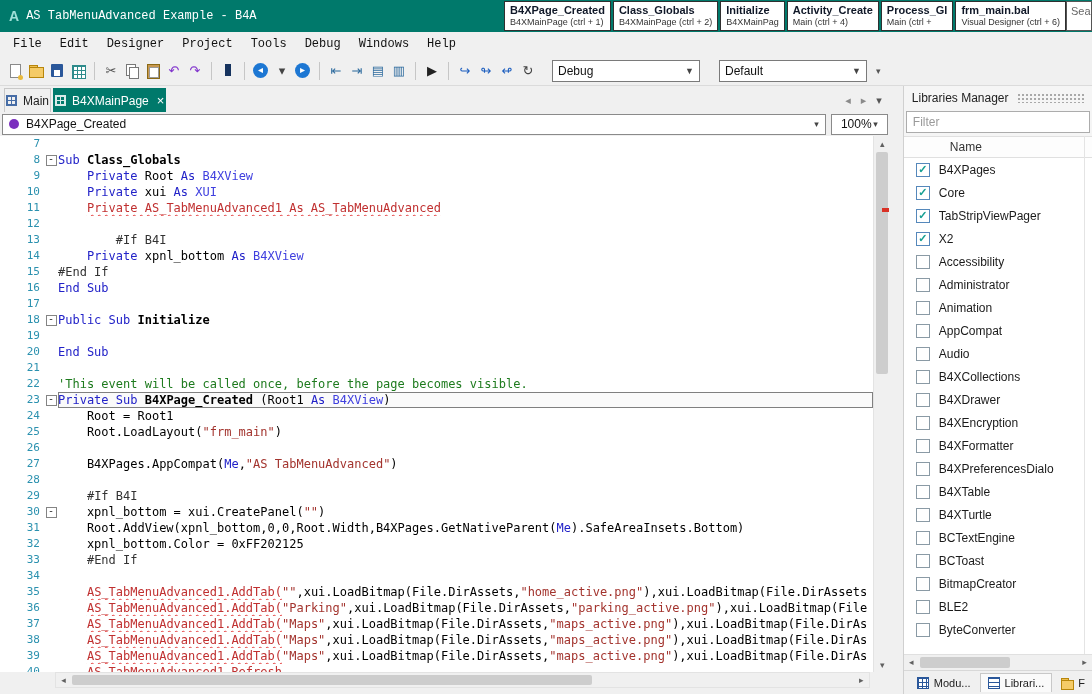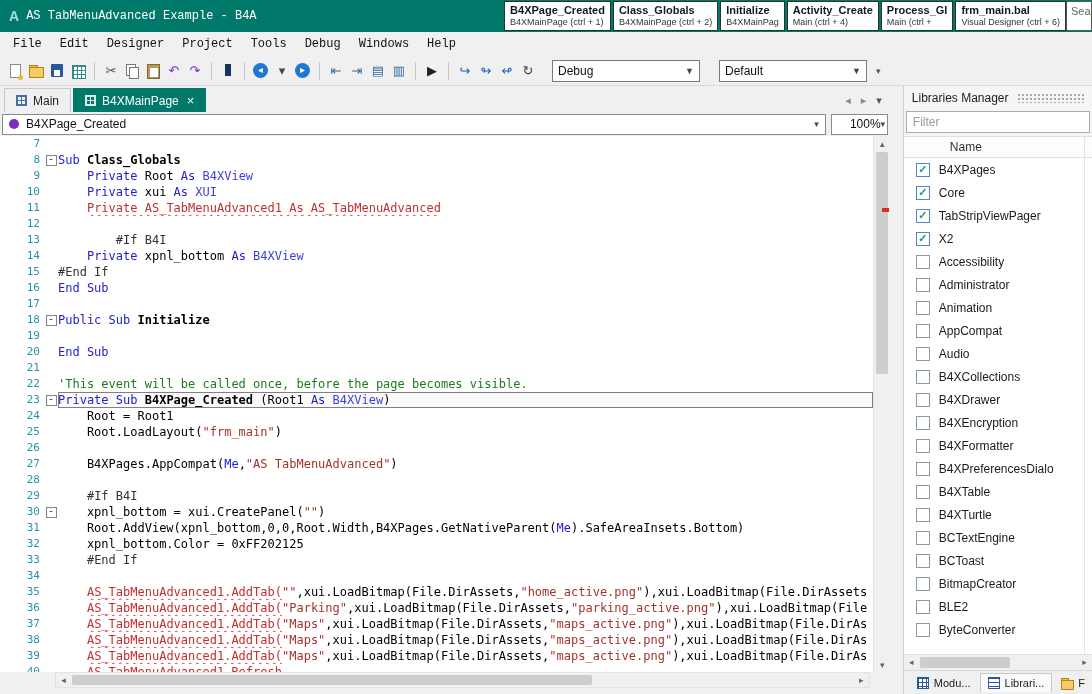--- a/index.html
+++ b/index.html
@@ -52,35 +52,35 @@
   .tb-endcaret { color:#555; font-size:9px; margin-left:6px; }
 
   
   .content { display:flex; height:608px; }
   .left { width:893px; display:flex; flex-direction:column; background:#F0F0F0; padding-bottom:6px; }
   .splitter { width:13px; background:#F0F0F0; }
   .right { flex:1; display:flex; flex-direction:column; background:#F5F5F5; border-left:1px solid #D0D0D0; position:relative; }
 
   
   .tabstrip { height:26px; display:flex; align-items:flex-end; background:#F0F0F0; position:relative; padding-left:2px; }
-  .etab { height:24px; display:flex; align-items:center; gap:6px; padding:0 11px; background:#F0F0F0; border:1px solid #C8C8C8; border-bottom:none; color:#222; margin-left:2px; white-space:nowrap; }
+  .etab { height:24px; display:flex; align-items:center; gap:6px; padding:0 1px; background:#F0F0F0; border:1px solid #C8C8C8; border-bottom:none; color:#222; margin-left:2px; white-space:nowrap; }
   .etab.active { background:#00796B; color:#fff; border-color:#00796B; }
   .tabicon { width:11px; height:11px; display:inline-block; border:1px solid currentColor; opacity:.85;
       background-image:linear-gradient(currentColor 1px, transparent 1px), linear-gradient(90deg, currentColor 1px, transparent 1px); background-size:4px 4px; }
   .etab:not(.active) .tabicon { color:#2A579A; }
   .tclose { font-size:13px; margin-left:2px; }
   .tab-nav { position:absolute; right:8px; bottom:5px; display:flex; gap:10px; color:#8a8a8a; font-size:11px; }
   .tab-nav .dk { color:#555; }
 
   
   .subnav { height:24px; display:flex; align-items:center; background:#F0F0F0; padding:1px 2px; gap:5px; }
   .subcombo { flex:1; height:21px; background:#fff; border:1px solid #8A8A8A; display:flex; align-items:center; padding:0 6px; gap:7px; }
   .b4x-icon { width:10px; height:10px; border-radius:50%; background:#7B2FBE; flex:none; }
   .subcombo .cv { flex:1; font-size:12px; color:#111; }
-  .zoomcombo { width:57px; height:21px; background:#fff; border:1px solid #8A8A8A; display:flex; align-items:center; padding:0 18px; }
+  .zoomcombo { width:57px; height:21px; background:#fff; border:1px solid #8A8A8A; display:flex; align-items:center; padding:0 9px; }
   .zoomcombo .cv { flex:1; }
   .car2 { color:#444; font-size:9px; }
 
   
   .editor-wrap { flex:1; display:flex; background:#fff; overflow:hidden; }
   .code { flex:1; overflow:hidden; font-family:"DejaVu Sans Mono","Liberation Mono",monospace; font-size:12px; line-height:16px; padding-left:4px; background:#fff; }
   .cline { display:flex; height:16px; white-space:pre; }
   .gut { width:40px; flex:none; text-align:right; padding-right:4px; color:#2B91AF; font-size:11px; }
   .fold { width:14px; flex:none; display:flex; align-items:center; justify-content:center; }
   .fold.has::before { content:"-"; display:block; width:9px; height:9px; border:1px solid #848484; background:#fff; color:#333; font-size:10px; line-height:6px; text-align:center; }

